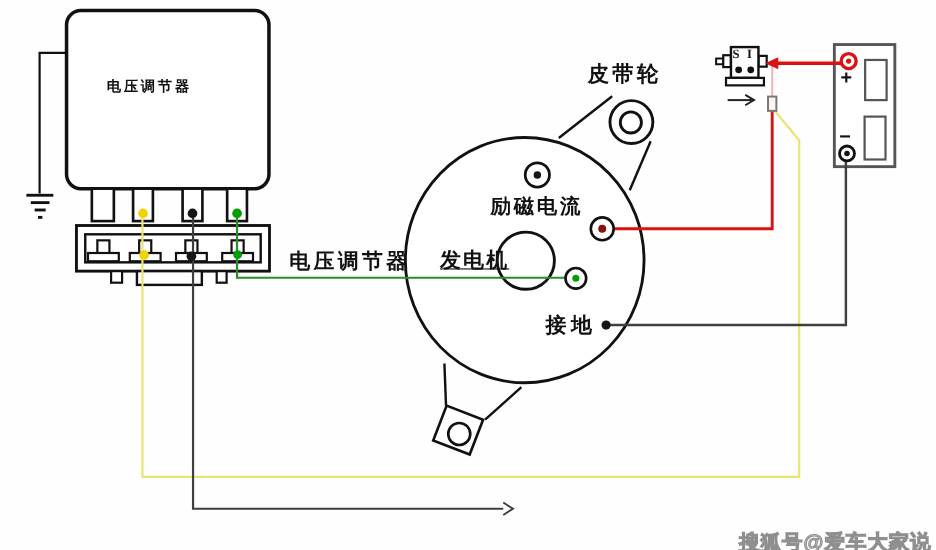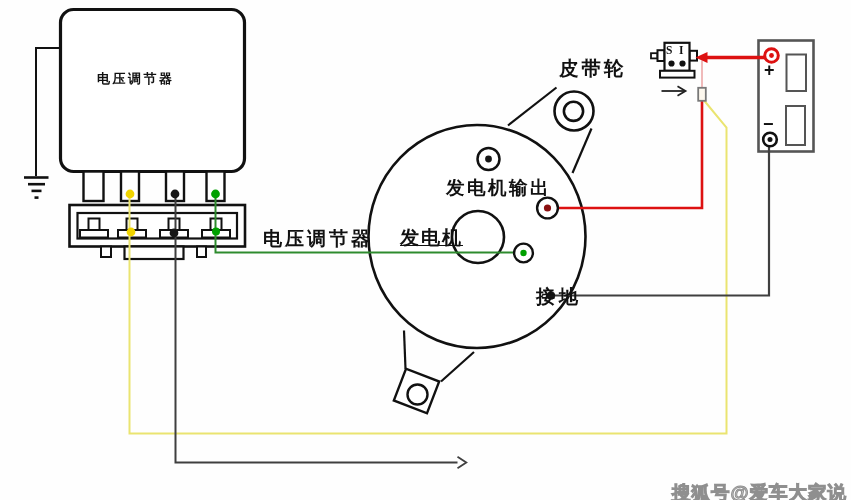--- a/index.html
+++ b/index.html
@@ -6,22 +6,22 @@
   #canvas{
     position:relative;width:851px;height:500px;background:#fefefe;overflow:hidden;
     font-family:"Liberation Sans","DejaVu Sans",sans-serif;
   }
   #wiring-svg{position:absolute;left:0;top:0;width:851px;height:500px;}
   .lbl{position:absolute;color:#111;font-weight:700;white-space:nowrap;line-height:1.1;}
   .lbl-regulator{left:97px;top:72px;font-size:13px;letter-spacing:2.5px;}
   .lbl-excitation{left:263px;top:229px;font-size:19px;letter-spacing:3px;}
   .lbl-generator{left:400px;top:228px;font-size:19px;letter-spacing:2px;text-decoration:underline;}
   .lbl-gen-output{left:446px;top:178px;font-size:18.5px;letter-spacing:2.5px;}
-  .lbl-ground{left:496px;top:287px;font-size:19px;letter-spacing:4px;margin-left:40px;}
-  .lbl-pulley{left:534px;top:58px;font-size:19.5px;letter-spacing:3px;margin-left:25px;}
+  .lbl-ground{left:496px;top:287px;font-size:19px;letter-spacing:4px;}
+  .lbl-pulley{left:534px;top:58px;font-size:19.5px;letter-spacing:3px;}
   .lbl-s{left:666px;top:44px;font-size:11.5px;font-family:"Liberation Serif","DejaVu Serif",serif;}
   .lbl-i{left:679px;top:44px;font-size:11.5px;font-family:"Liberation Serif","DejaVu Serif",serif;}
   .lbl-plus{left:764px;top:61px;font-size:18px;}
   .lbl-minus{left:763px;top:115px;font-size:18px;}
   .lbl-ignition{left:481px;top:453px;font-size:19px;letter-spacing:1px;}
   .lbl-watermark{
     left:672px;top:467px;font-size:18.5px;letter-spacing:1px;
     color:#cfcfcf;-webkit-text-stroke:1px #8f8f8f;font-weight:700;margin-top:16px;
   }
 </style>
@@ -140,21 +140,21 @@
       <circle cx="771.5" cy="55.5" r="6.8" fill="#fff" stroke-width="3" stroke="#dd1111"></circle>
       <circle cx="771.5" cy="55.5" r="2.4" fill="#dd1111"></circle>
       <circle cx="770" cy="139.5" r="6.8" fill="#fff" stroke="#111" stroke-width="2.6"></circle>
       <circle cx="770" cy="139.5" r="2.5" fill="#111"></circle>
     </g>
   </svg>
 
   <div class="lbl lbl-regulator">电压调节器</div>
   <div class="lbl lbl-excitation">电压调节器</div>
   <div class="lbl lbl-generator">发电机</div>
-  <div class="lbl lbl-gen-output">发电机输出</div>
+  <div class="lbl lbl-gen-output">励磁电流</div>
   <div class="lbl lbl-ground">接地</div>
   <div class="lbl lbl-pulley">皮带轮</div>
   <div class="lbl lbl-s">S</div>
   <div class="lbl lbl-i">I</div>
   <div class="lbl lbl-plus">+</div>
   <div class="lbl lbl-minus">−</div>
   <div class="lbl lbl-watermark">搜狐号@爱车大家说</div>
 
 </div>
 

